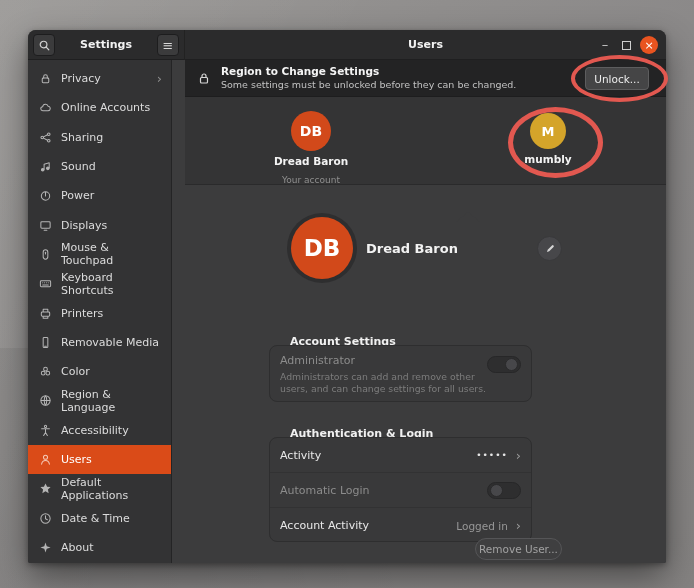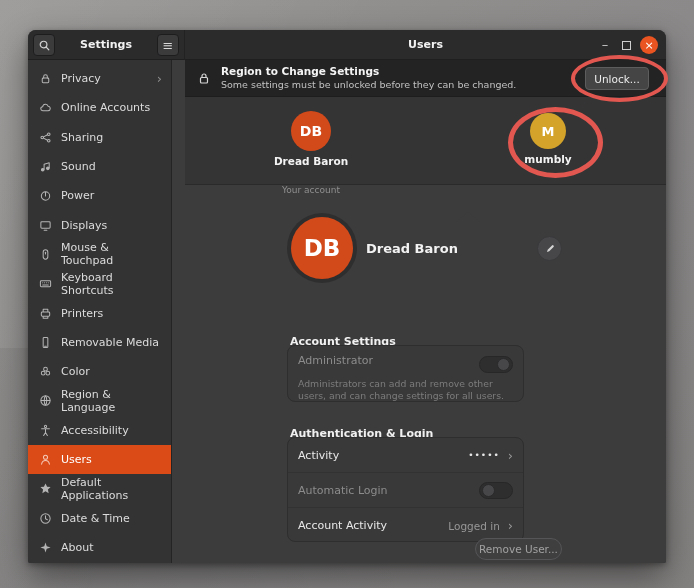--- a/index.html
+++ b/index.html
@@ -63,44 +63,44 @@
   
   .carousel { position:absolute; left:0; top:37px; width:481px; height:88px; background:#343435;
     border-bottom:1px solid #2a2a2b; }
   .user-item { position:absolute; width:120px; display:flex; flex-direction:column; align-items:center; }
   .user-item.db { left:66px; top:14px; }
   .user-item.m  { left:303px; top:16px; }
   .avatar-sm { border-radius:50%; color:#fff; font-weight:bold; display:flex; align-items:center; justify-content:center; }
   .avatar-sm.db { width:40px; height:40px; background:#d2491a; font-size:14px; }
   .avatar-sm.m  { width:36px; height:36px; background:#d4a42a; font-size:13px; }
   .user-name { margin-top:4px; color:#f3f3f3; font-weight:bold; font-size:10.5px; }
-  .user-sub  { color:#8f8f8f; font-size:9px; margin-top:18px; }
+  .user-sub  { color:#8f8f8f; font-size:9px; margin-top:8px; }
   .caret { position:absolute; left:271px; top:115px; width:0; height:0;
     border-left:12px solid transparent; border-right:12px solid transparent; border-bottom:10px solid #3c3c3d; }
 
   
   .content { position:absolute; left:0; top:125px; width:481px; height:378px; }
   .big-avatar { position:absolute; left:102px; top:28px; width:70px; height:70px; border-radius:50%;
     background:#2e2e2f; display:flex; align-items:center; justify-content:center; }
   .big-avatar .inner { width:62px; height:62px; border-radius:50%; background:#d2491a; color:#fff;
     font-weight:bold; font-size:23px; display:flex; align-items:center; justify-content:center; }
   .profile-name { position:absolute; left:181px; top:56px; color:#f2f2f2; font-weight:bold; font-size:13px; }
   .edit-btn { position:absolute; left:352px; top:51px; width:25px; height:25px; border-radius:50%;
     background:#47474a; border:1px solid #39393b; display:flex; align-items:center; justify-content:center; }
 
   .section-heading { position:absolute; color:#f0f0f0; font-weight:bold; font-size:11px; }
   .heading-account { left:105px; top:150px; }
   .heading-auth    { left:105px; top:242px; }
 
-  .card { position:absolute; left:102px; width:237px; background:#39393a; border:1px solid #2e2e2f; border-radius:8px; }
+  .card { position:absolute; left:84px; width:263px; background:#39393a; border:1px solid #2e2e2f; border-radius:8px; }
   .card.account { top:160px; height:57px; padding:8px 10px; }
   .card.auth { top:252px; height:105px; }
 
   .row-disabled-label { color:#8c8c8c; font-size:11px; }
-  .admin-desc { color:#7c7c7c; font-size:9.3px; line-height:12px; margin-top:11px; width:215px; }
+  .admin-desc { color:#7c7c7c; font-size:9.3px; line-height:12px; margin-top:4px; width:215px; }
 
   .toggle { width:34px; height:17px; border-radius:9px; background:#2e2e2f; border:1px solid #272728; position:relative; }
   .toggle .knob { position:absolute; top:1px; width:13px; height:13px; border-radius:50%;
     background:#47474a; border:1px solid #2a2a2b; }
   .toggle.on .knob { right:2px; }
   .toggle.off .knob { left:2px; }
   .toggle.admin { position:absolute; right:10px; top:10px; }
 
   .auth-row { height:35px; display:flex; align-items:center; padding:0 10px; border-bottom:1px solid #323233; }
   .auth-row:last-child { border-bottom:none; }

